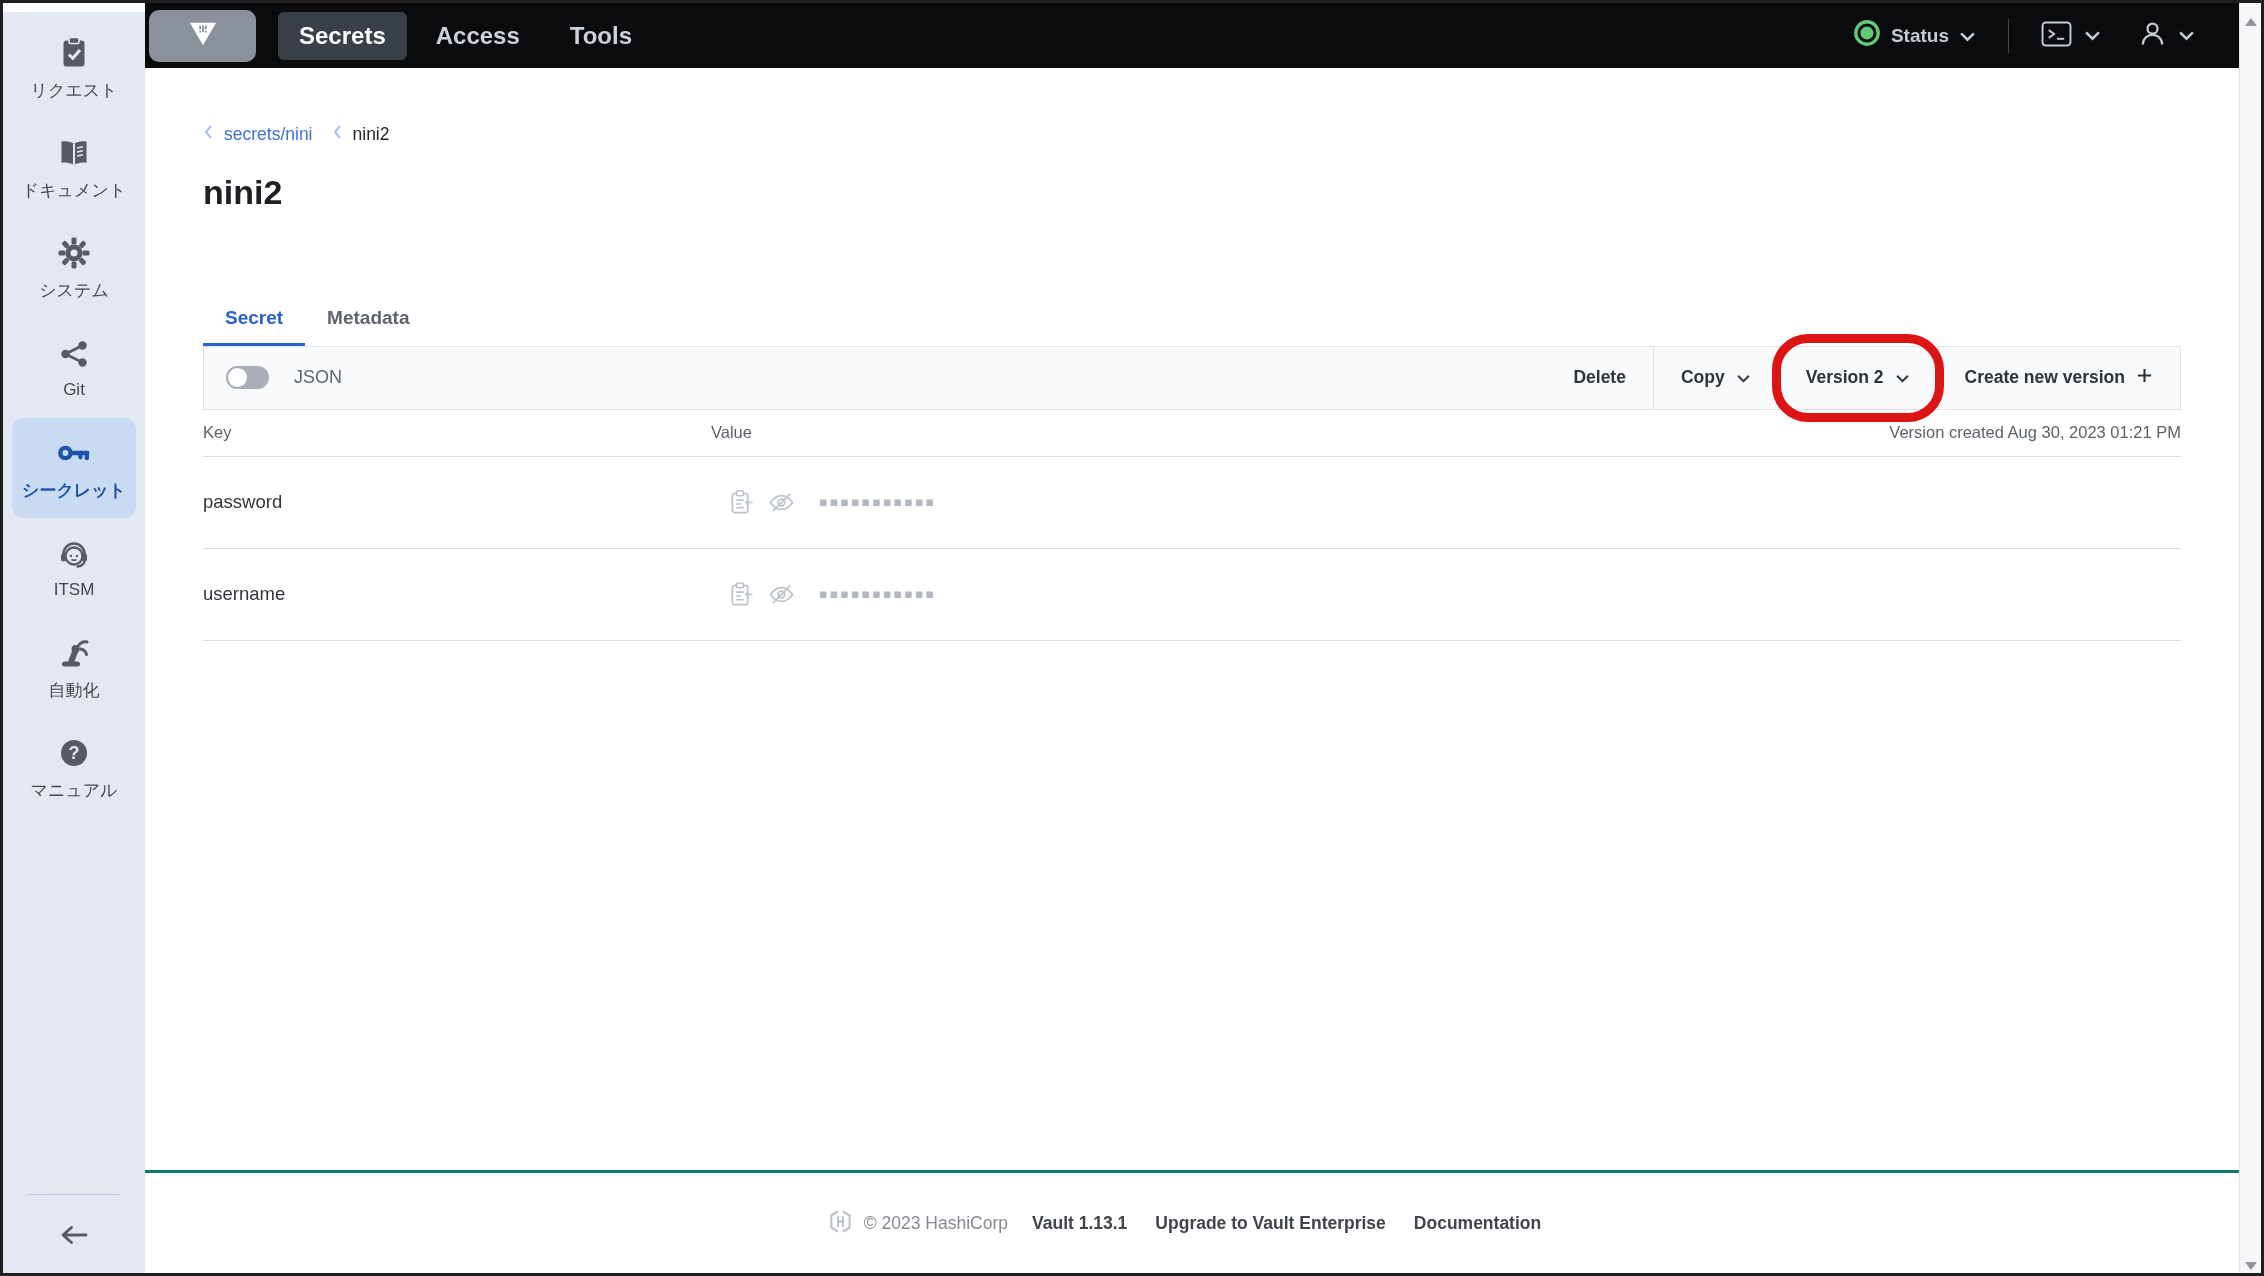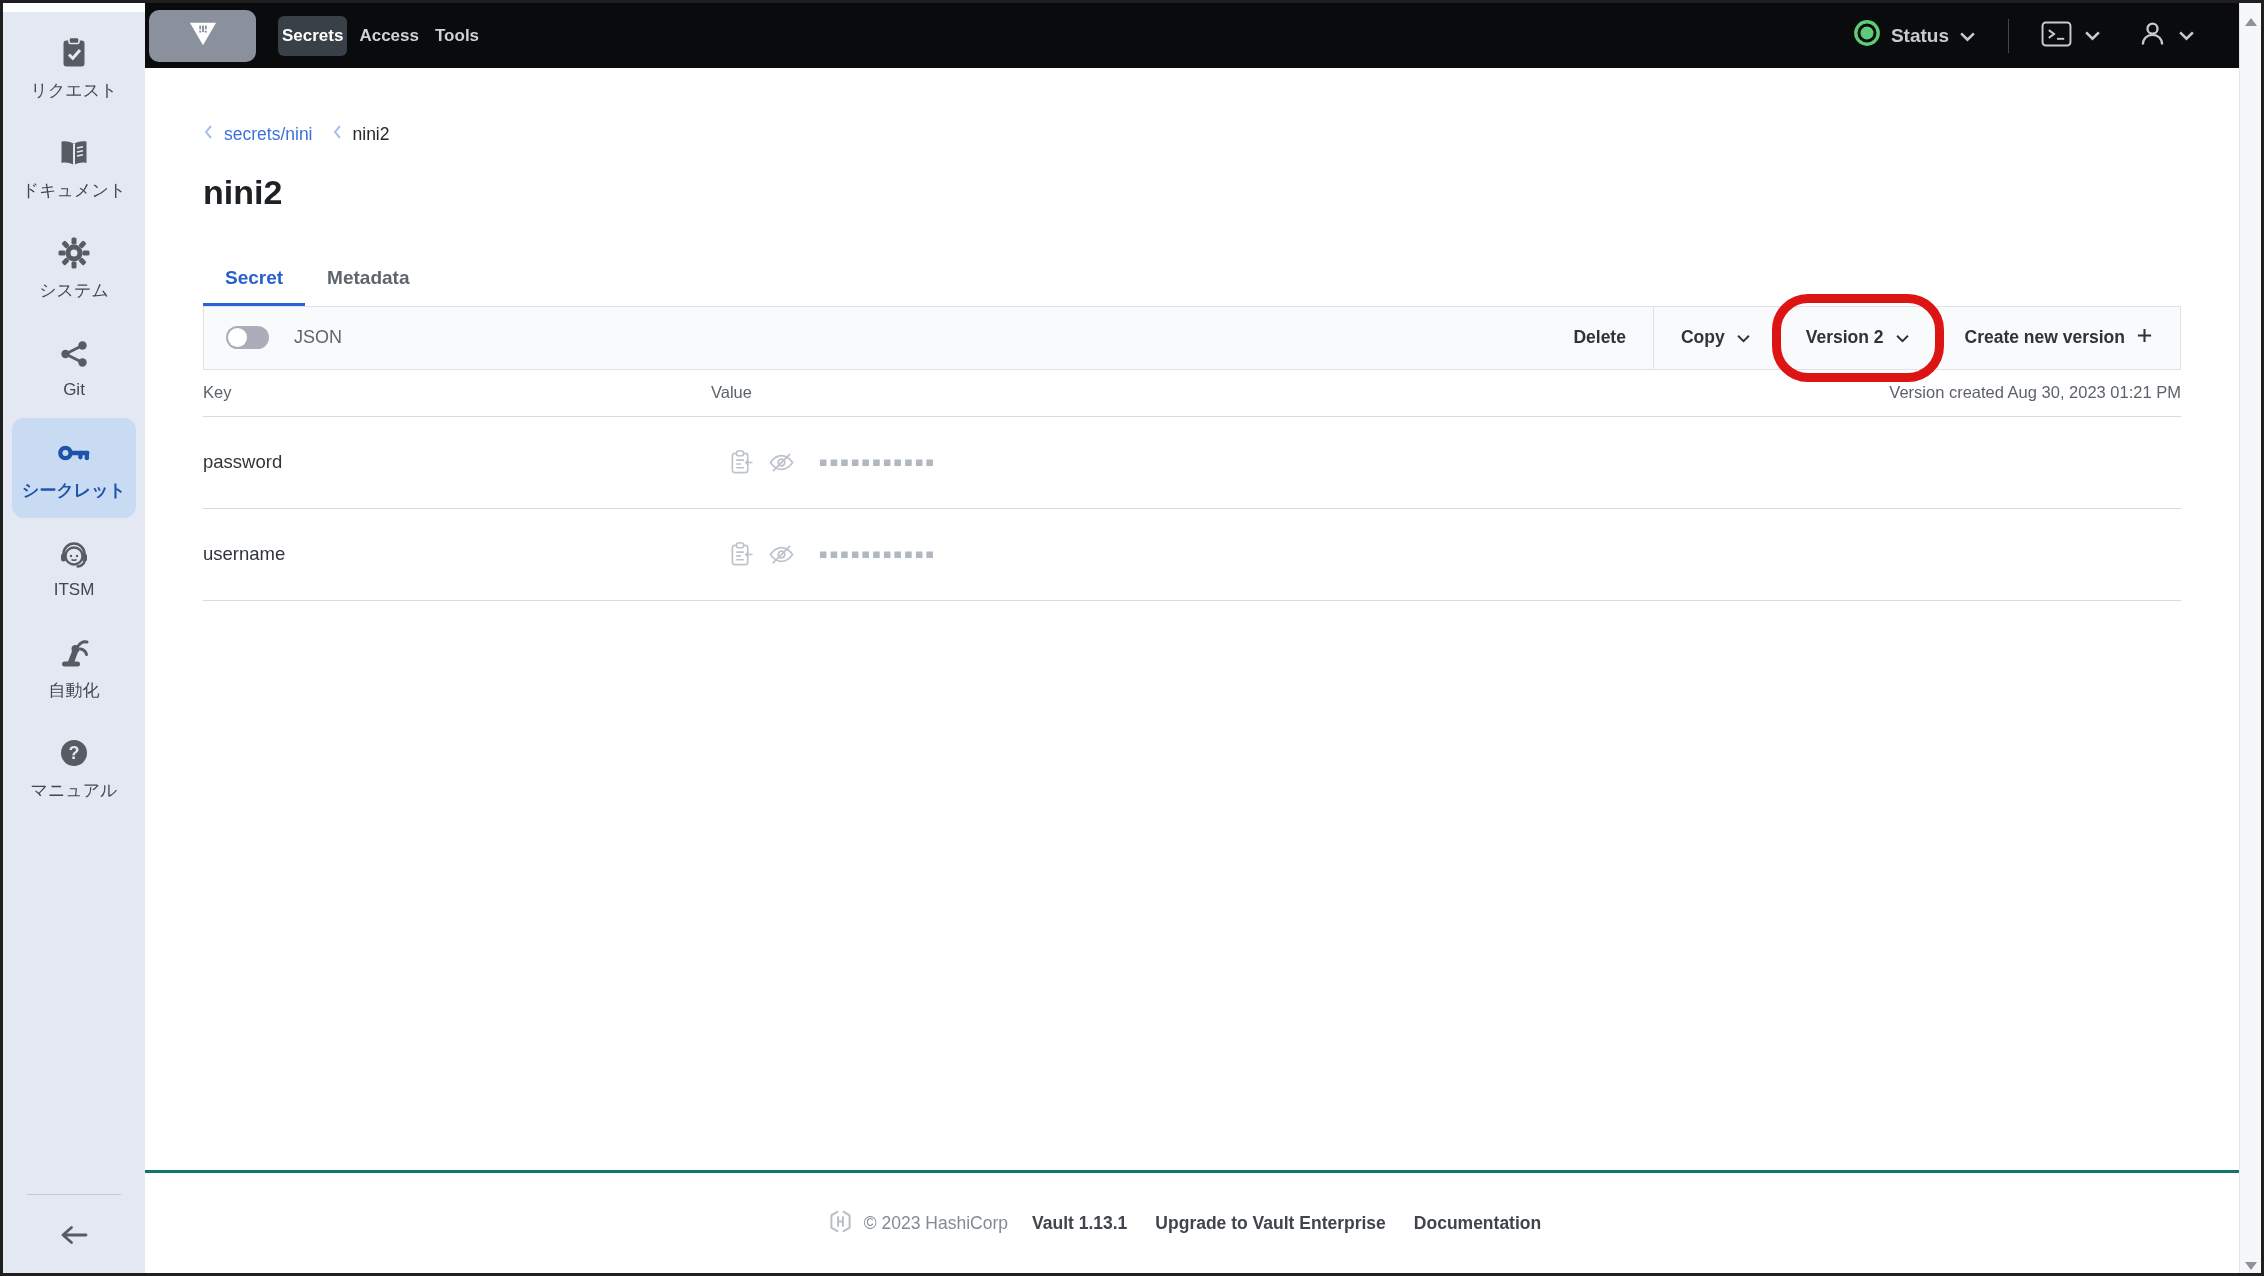--- a/index.html
+++ b/index.html
@@ -28,21 +28,21 @@
   
   .topnav {
     position:absolute; left:142px; top:0; right:22px; height:65px;
     background:#0a0b0d; display:flex; align-items:center;
   }
   .logo-btn {
     width:107px; height:52px; margin-left:4px; background:#8a919c; border-radius:10px;
     display:flex; align-items:center; justify-content:center; cursor:pointer; flex:none;
   }
   .nav-tabs { display:flex; align-items:center; margin-left:22px; gap:8px; }
-  .nav-tab { color:#ced2d8; font-size:17px; font-weight:600; padding:10px 4px; border-radius:6px; cursor:pointer; }
+  .nav-tab { color:#ced2d8; font-size:24px; font-weight:600; padding:10px 21px; border-radius:6px; cursor:pointer; }
   .nav-tab.active { background:#3a4047; color:#fff; font-weight:700; }
   .nav-right { margin-left:auto; display:flex; align-items:center; padding-right:44px; }
   .status-btn { display:flex; align-items:center; gap:10px; color:#c6cbd1; font-weight:700; font-size:19px; cursor:pointer; }
   .nav-sep { width:1px; height:34px; background:#43484f; margin:0 32px; }
   .nav-icon-btn { display:flex; align-items:center; gap:12px; cursor:pointer; }
   .nav-gap { width:38px; }
 
   
   .scrollbar {
     position:absolute; top:0; right:0; bottom:0; width:22px;
@@ -58,21 +58,21 @@
     background:#fff; display:flex; flex-direction:column;
   }
   .content { padding:0 58px; display:flex; flex-direction:column; }
 
   .breadcrumb { margin-top:56px; display:flex; align-items:center; gap:11px; font-size:17.5px; }
   .crumb-link { color:#3e71dd; cursor:pointer; }
   .crumb-current { color:#24272b; }
 
   .page-title { margin-top:28px; font-size:34px; font-weight:700; color:#1d2024; }
 
-  .tabs { margin-top:32px; display:flex; }
+  .tabs { margin-top:72px; display:flex; }
   .tab { font-size:19px; font-weight:700; padding:0 22px 14px; border-bottom:3px solid transparent; cursor:pointer; color:#5d646c; }
   .tab.active { color:#2a5fd0; border-bottom-color:#2a62d9; }
 
   .toolbar {
     border:1px solid #dfe3e9; background:#f9fafb; height:64px;
     display:flex; align-items:stretch;
   }
   .toolbar-left { display:flex; align-items:center; gap:25px; padding-left:22px; flex:1; }
   .toggle { width:43px; height:23px; border-radius:12px; background:#a9aeb8; position:relative; cursor:pointer; flex:none; }
   .toggle-knob { position:absolute; left:2px; top:2px; width:19px; height:19px; border-radius:50%; background:#fff; }

